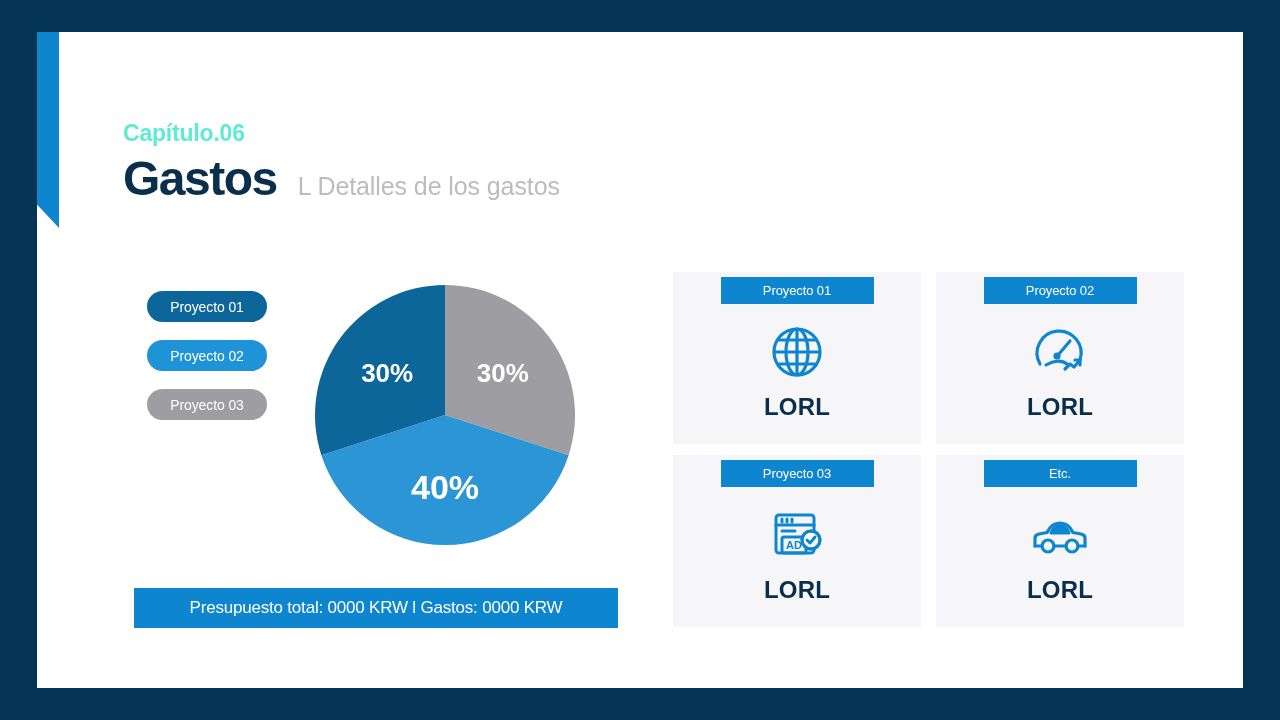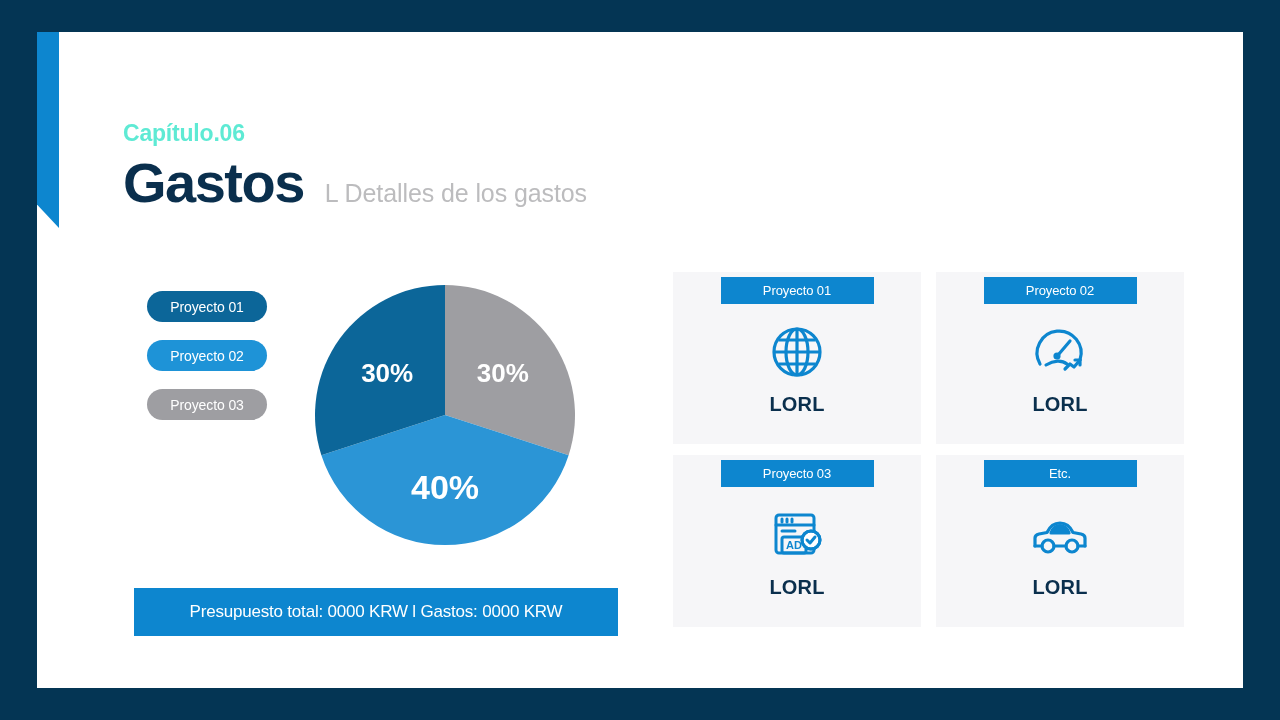--- a/index.html
+++ b/index.html
@@ -52,21 +52,21 @@
     letter-spacing: -0.2px;
   }
   .title-row {
     position: absolute;
     left: 123px;
     top: 155px;
     display: flex;
     align-items: baseline;
   }
   .main-title {
-    font-size: 56px;
+    font-size: 48px;
     font-weight: bold;
     color: #0a2f4d;
     letter-spacing: -1.5px;
     line-height: 1;
   }
   .subtitle {
     margin-left: 21px;
     font-size: 25px;
     color: #bcbcbe;
     letter-spacing: -0.1px;
@@ -110,21 +110,21 @@
     text-anchor: middle;
     dominant-baseline: central;
   }
 
   
   .total-banner {
     position: absolute;
     left: 134px;
     top: 588px;
     width: 484px;
-    height: 48px;
+    height: 40px;
     background: #0d86cf;
     display: flex;
     align-items: center;
     justify-content: center;
     color: #ffffff;
     font-size: 17px;
     letter-spacing: -0.2px;
   }
 
   
@@ -160,21 +160,21 @@
   }
   .card-icon {
     margin-top: 19px;
     height: 58px;
     display: flex;
     align-items: center;
   }
   .card-icon svg { display: block; }
   .card-label {
     margin-top: 12px;
-    font-size: 20px;
+    font-size: 24px;
     font-weight: bold;
     color: #0a2f4d;
     letter-spacing: 0.2px;
   }
 </style>
 </head>
 <body>
 
 <div id="slide">
 

